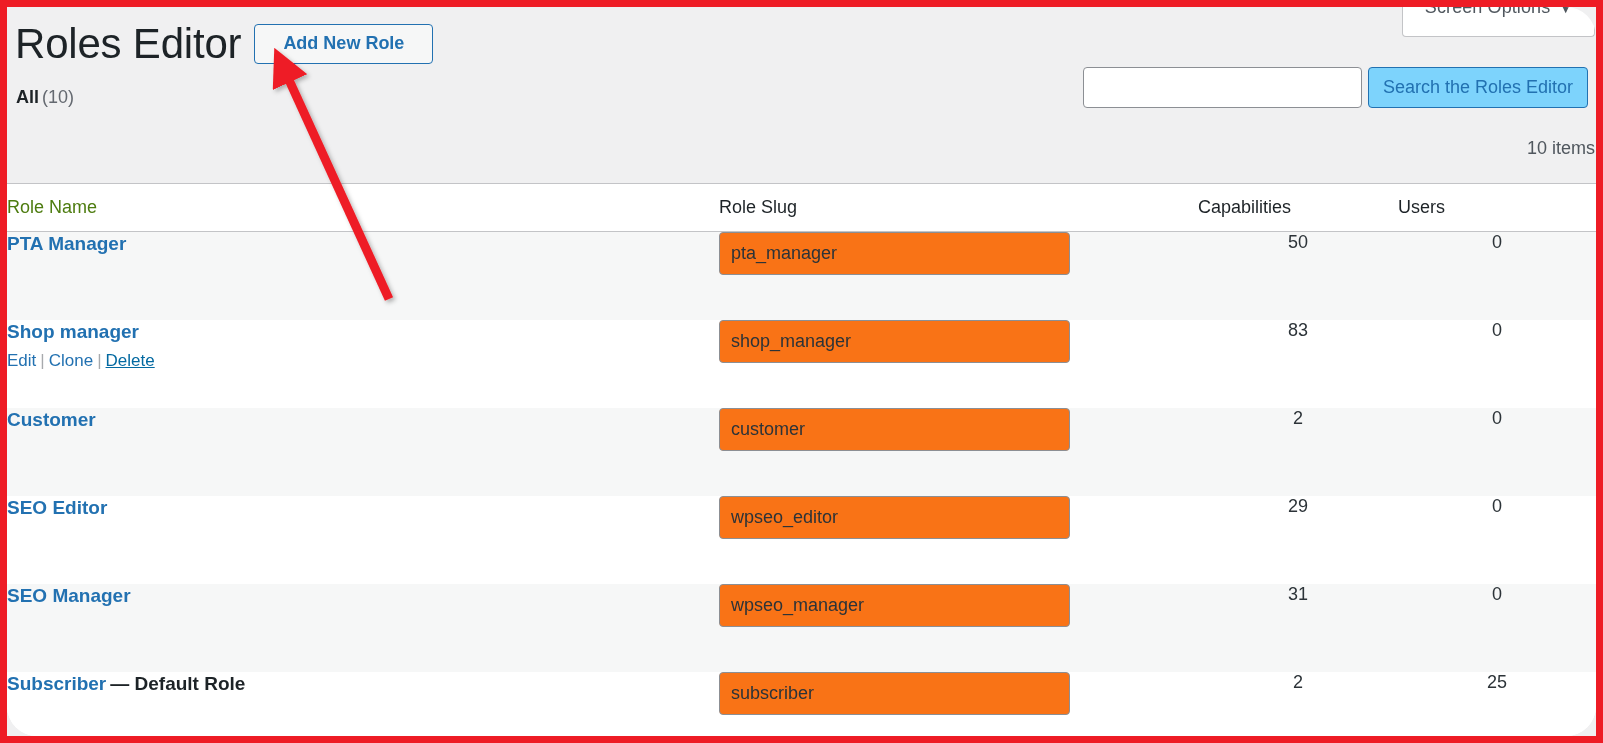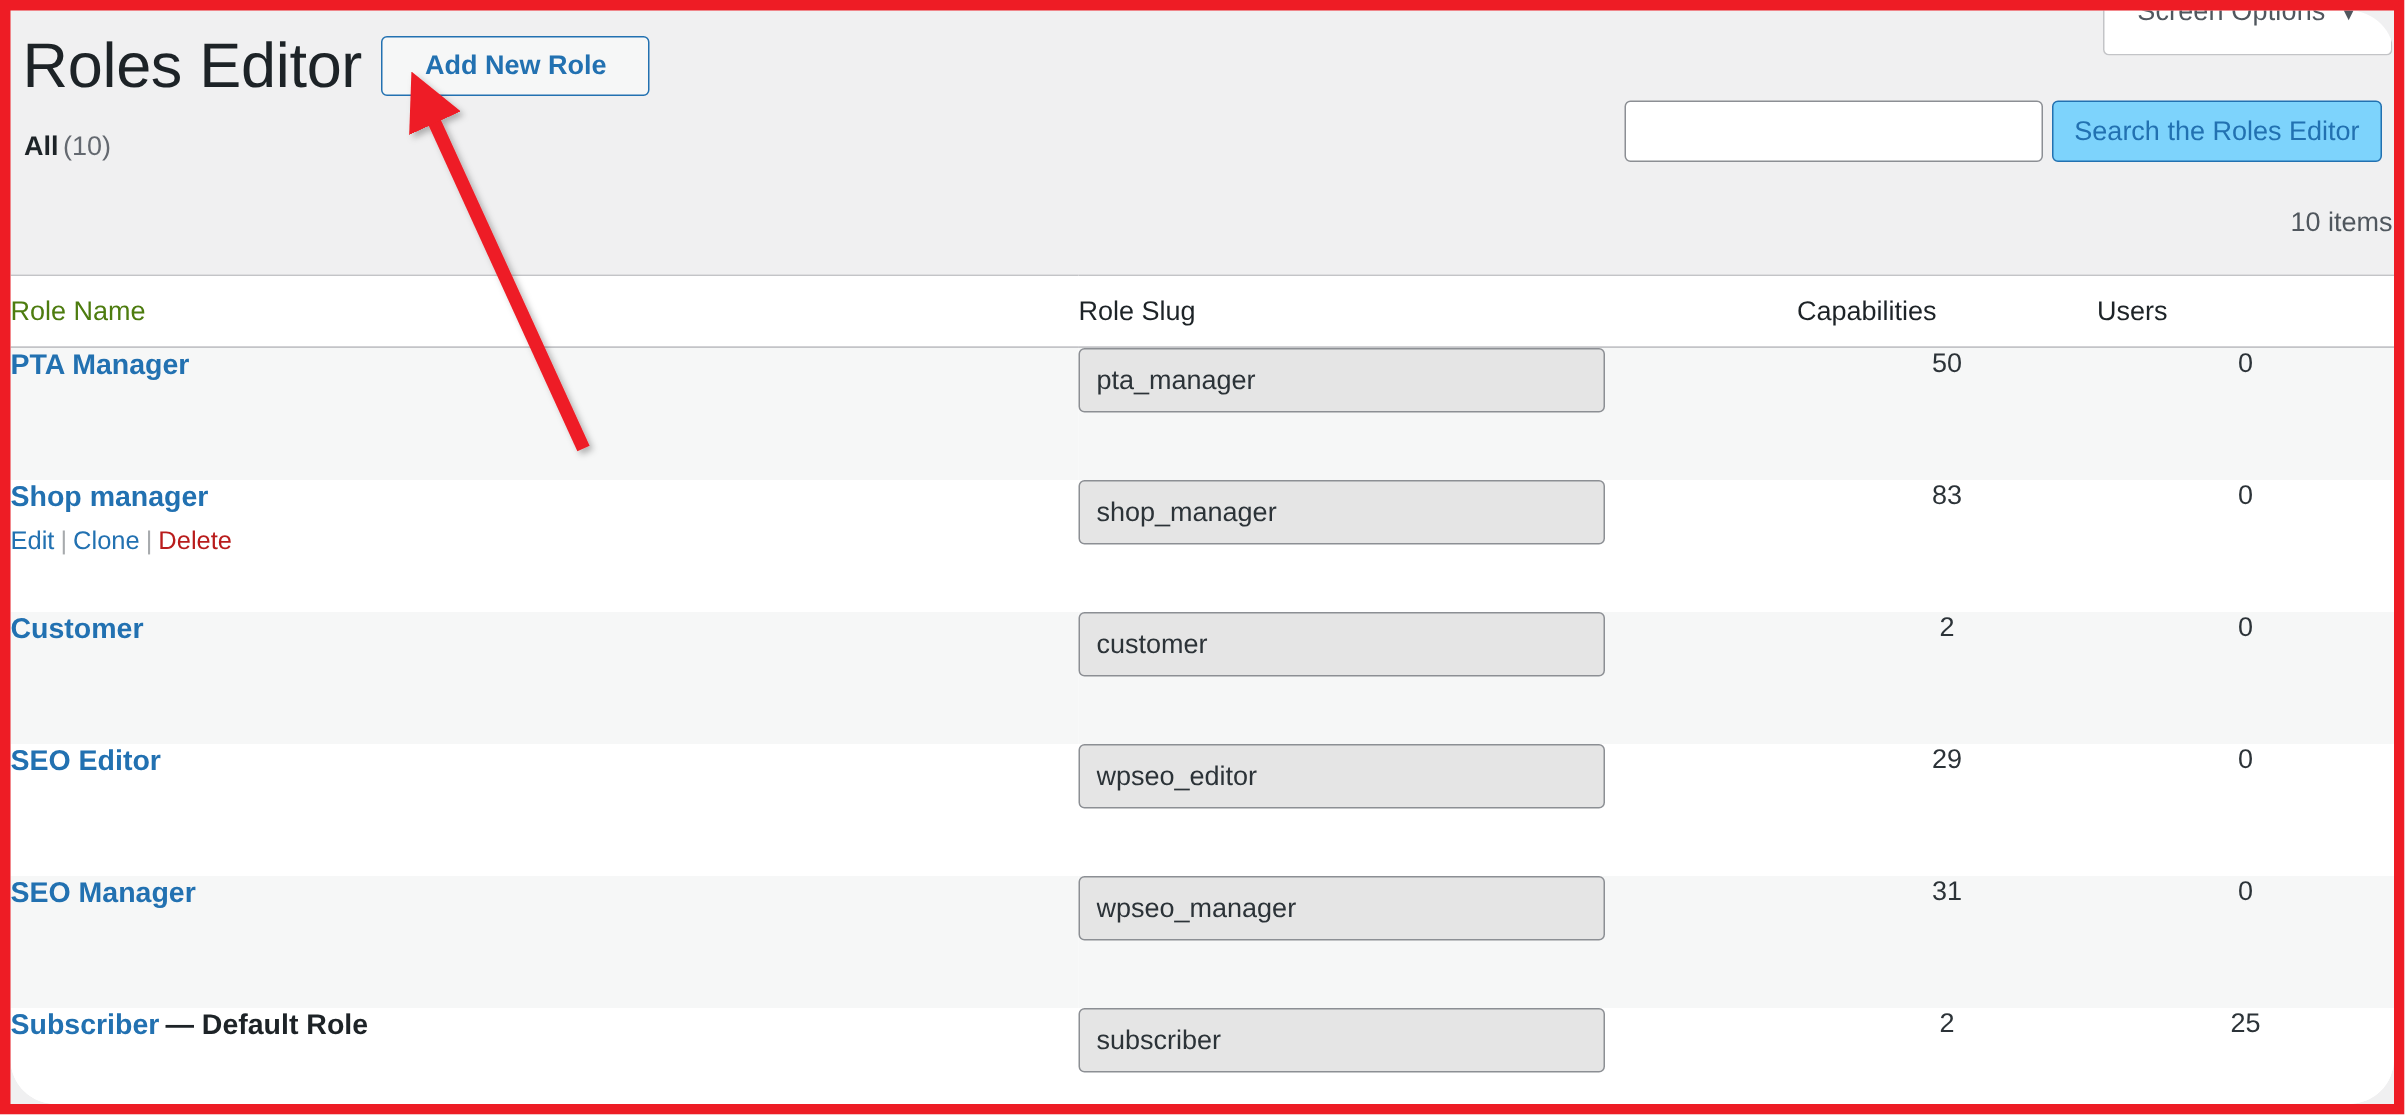--- a/index.html
+++ b/index.html
@@ -199,28 +199,28 @@
     margin-top: 7px;
     font-size: 17px;
     color: #8c8f94;
     line-height: 1.3;
   }
   .row-actions a {
     color: #2271b1;
     text-decoration: none;
     cursor: pointer;
   }
-  .row-actions a.delete { color: #b91c1c; }
+  .row-actions a.delete { color: #0369a1; text-decoration: underline; }
   .row-actions .sep { color: #a7aaad; margin: 0 4px; }
 
   td.cell-role-slug { padding-top: 13px; }
   .slug-input {
     width: 351px;
     height: 43px;
-    background: #e5e5e5;
+    background: #f97316;
     border: 1px solid #8c8f94;
     border-radius: 4px;
     font-size: 18px;
     color: #2c3338;
     padding: 0 11px;
     font-family: "Liberation Sans", sans-serif;
     outline: none;
   }
 
   td.cell-caps, td.cell-users {

